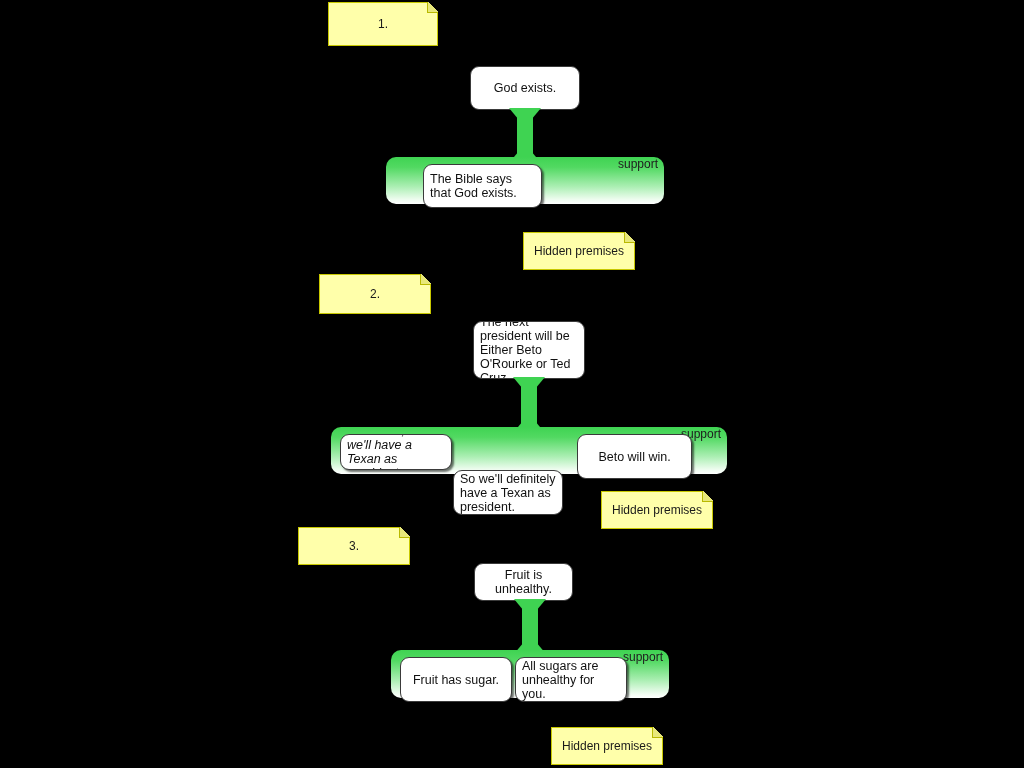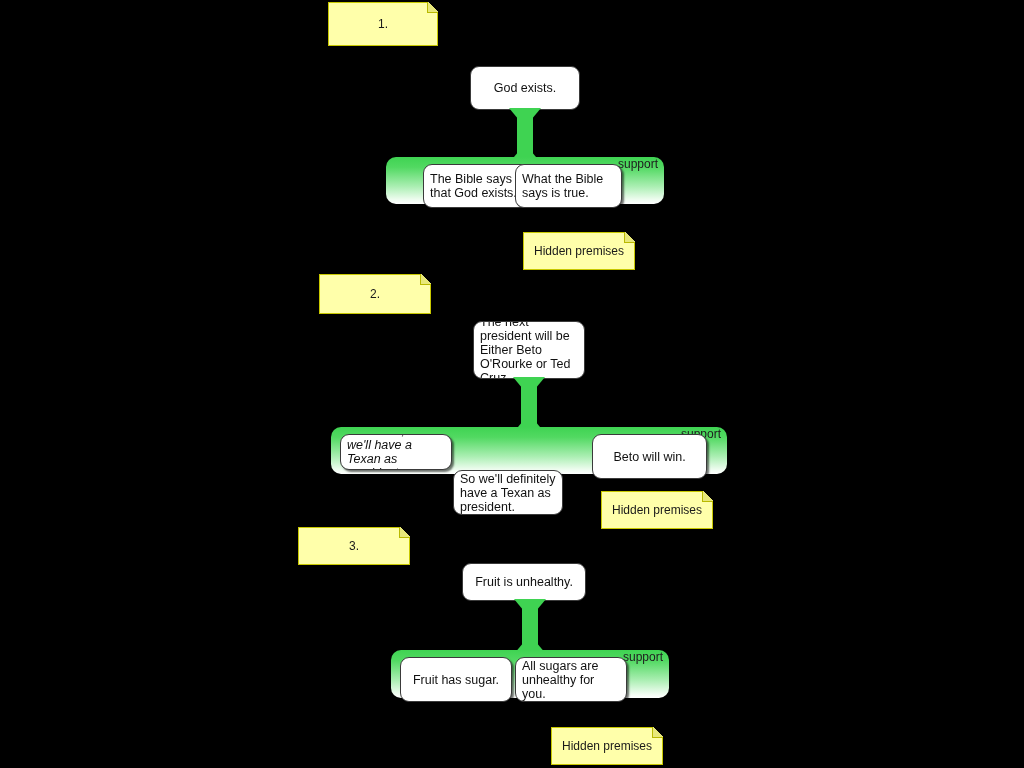--- a/index.html
+++ b/index.html
@@ -135,23 +135,20 @@
     <div class="flare-top"></div>
     <div class="shaft"></div>
     <div class="flare-bot"></div>
   </div>
 
   <div class="support-group" style="left:386px; top:157px; width:278px; height:47px;">
     <span class="support-label">support</span>
     <div class="box left" style="left:9px; top:7px; width:119px; height:44px;margin-left:28px;">
       <div class="box-text">The Bible says that God exists.</div>
     </div>
-    <div class="box left" style="left:129px; top:7px; width:107px; height:44px;">
-      <div class="box-text">What the Bible says is true.</div>
-    </div>
   </div>
 
   <div class="note" style="left:523px; top:232px; width:112px; height:38px;">
     <span class="fold"></span>
     <span class="note-label">Hidden premises</span>
   </div>
 
   <div class="note" style="left:319px; top:274px; width:112px; height:40px;">
     <span class="fold"></span>
     <span class="note-label">2.</span>
@@ -168,36 +165,36 @@
   </div>
 
   <div class="support-group" style="left:331px; top:427px; width:396px; height:47px;">
     <span class="support-label">support</span>
     <div class="box left" style="left:9px; top:7px; width:112px; height:36px;font-style:italic;">
       <div class="box-text">If it's Beto, then we'll have a Texan as president.</div>
     </div>
     <div class="box left" style="left:122px; top:7px; width:110px; height:45px;margin-top:36px;">
       <div class="box-text">So we'll definitely have a Texan as president.</div>
     </div>
-    <div class="box center" style="left:261px; top:7px; width:115px; height:45px;">
+    <div class="box center" style="left:246px; top:7px; width:115px; height:45px;">
       <div class="box-text">Beto will win.</div>
     </div>
   </div>
 
   <div class="note" style="left:601px; top:491px; width:112px; height:38px;">
     <span class="fold"></span>
     <span class="note-label">Hidden premises</span>
   </div>
 
   <div class="note" style="left:298px; top:527px; width:112px; height:38px;">
     <span class="fold"></span>
     <span class="note-label">3.</span>
   </div>
 
-  <div class="box center" style="left:462px; top:563px; width:124px; height:38px;">
+  <div class="box center" style="left:474px; top:563px; width:99px; height:38px;">
     <div class="box-text">Fruit is unhealthy.</div>
   </div>
 
   <div class="stem" style="left:514px; top:599px; width:32px; height:55px; background:transparent;">
     <div class="flare-top"></div>
     <div class="shaft"></div>
     <div class="flare-bot"></div>
   </div>
 
   <div class="support-group" style="left:391px; top:650px; width:278px; height:48px;">

